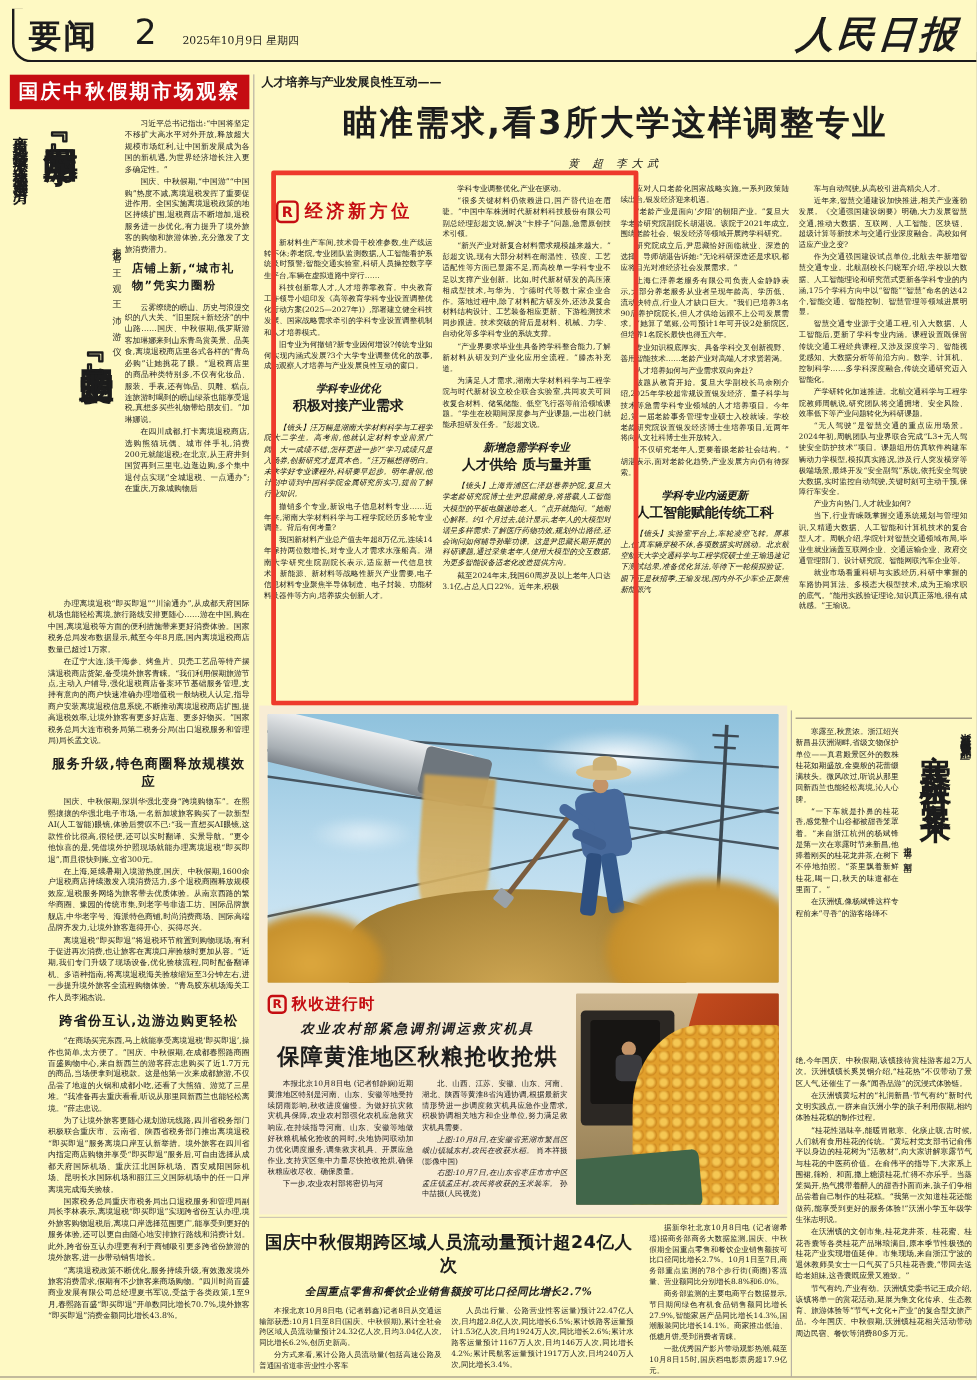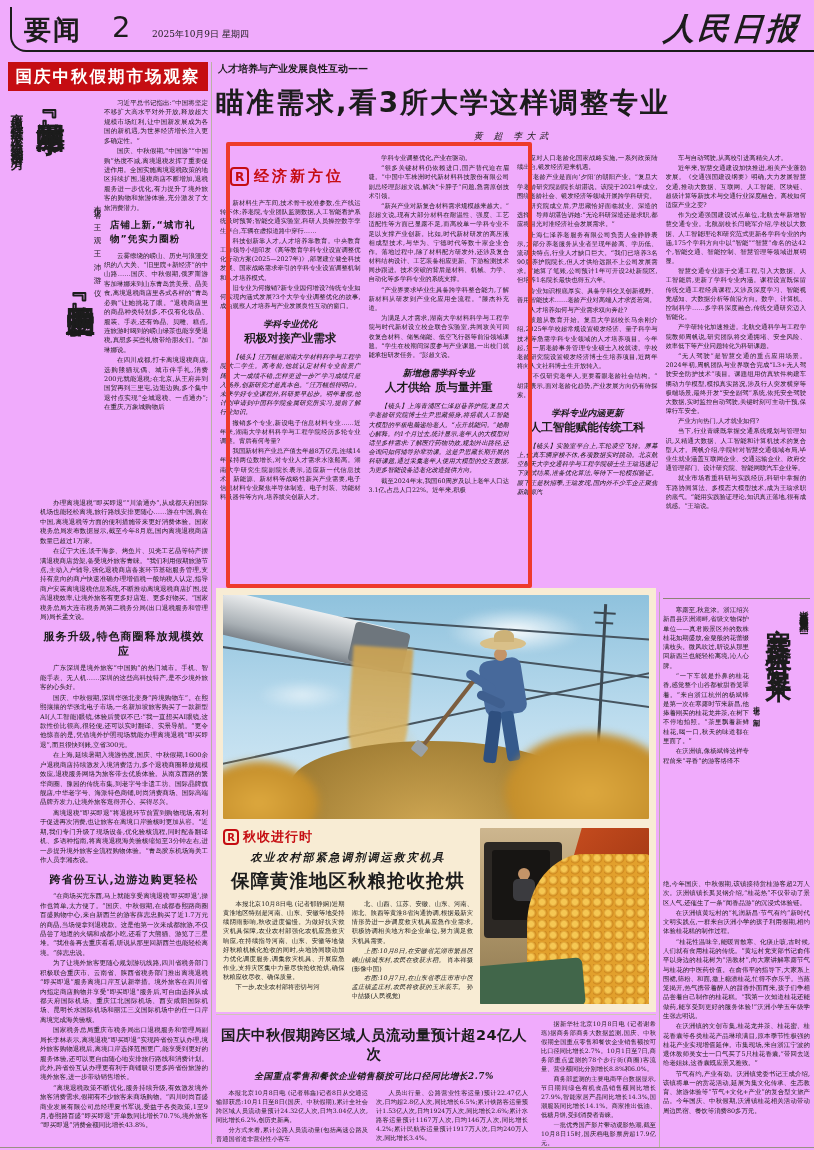--- a/index.html
+++ b/index.html
@@ -1,16 +1,16 @@
 <!DOCTYPE html>
 <html lang="zh"><head>
 <meta charset="utf-8">
 <style>
   html,body{margin:0;padding:0;background:#e9e6df;}
-  .page{position:relative;width:814px;height:1150px;margin:0 auto;background:#f0abfc;
+  .page{position:relative;width:814px;height:1150px;margin:0 auto;background:#fef9c3;
         font-family:"DejaVu Serif",serif;color:#1c1c1c;overflow:hidden;
         box-shadow:0 0 4px rgba(0,0,0,.4);}
   
   .header{position:absolute;left:0;top:0;width:814px;height:58px;}
   .header-line{position:absolute;left:10px;right:0;top:7px;height:43px;
                border-left:2.5px solid #1b1b1b;border-bottom:2.5px solid #1b1b1b;
                border-bottom-left-radius:16px;}
   .hd-section{position:absolute;left:24px;top:12px;font-size:27px;font-weight:bold;letter-spacing:2px;}
   .hd-pageno{position:absolute;left:112px;top:10px;font-size:29px;font-family:"DejaVu Sans",sans-serif;}
   .hd-date{position:absolute;left:152px;top:28px;font-size:9px;font-weight:normal;}
@@ -32,21 +32,21 @@
   .l-h2{position:absolute;left:53px;top:185px;font-size:29px;font-weight:900;font-family:"DejaVu Sans",sans-serif;}
   .l-by{position:absolute;left:84px;top:100px;font-size:7.5px;letter-spacing:2px;}
   .l-body{position:absolute;right:0;top:0;width:104px;height:396px;overflow:hidden;}
   .l-full{margin-top:4px;margin-left:32px;}
   .l-subhead{font-family:"DejaVu Sans",sans-serif;font-weight:bold;font-size:11px;text-align:center;
              margin:7px 0 5px 0;letter-spacing:1px;}
   .l-subhead.small{font-size:9.5px;text-align:left;padding-left:6px;line-height:1.5;margin:5px 0;}
   
   .main-art{position:absolute;left:216px;top:60px;width:594px;height:530px;}
   .m-kicker{font-family:"DejaVu Sans",sans-serif;font-weight:bold;font-size:10px;margin:2px 0 0 2px;}
-  .m-headline{font-family:"DejaVu Sans",sans-serif;font-weight:900;font-size:28px;
+  .m-headline{font-family:"DejaVu Sans",sans-serif;font-weight:900;font-size:28px;text-align:center;
               letter-spacing:2px;margin-top:8px;}
   .m-byline{text-align:center;font-size:9px;font-style:italic;margin-top:8px;letter-spacing:4px;}
   .m-cols{display:flex;gap:8px;margin-top:10px;padding:0 4px;}
   .m-col{width:142px;height:430px;overflow:hidden;}
   .m-col .p{font-size:6.3px;line-height:1.46;}
   .m-sub{text-align:center;font-weight:bold;margin:8px 0 6px 0;font-style:italic;}
   .m-sub .s1{font-size:9px;display:block;}
   .m-sub .s2{font-size:11.5px;display:block;font-family:"DejaVu Sans",sans-serif;font-style:normal;}
   .rui{display:flex;align-items:center;gap:5px;margin:14px 0 12px 10px;}
   .rui-box{width:15px;height:15px;border:2.5px solid #c50d12;border-radius:4px;color:#c50d12;
@@ -166,21 +166,20 @@
         <p class="p">国庆、中秋假期,“中国游”“中国购”热度不减,离境退税发挥了重要促进作用。全国实施离境退税政策的地区持续扩围,退税商店不断增加,退税服务进一步优化,有力提升了境外旅客的购物和旅游体验,充分激发了文旅消费潜力。</p>
         <div class="l-subhead small">店铺上新,“城市礼物”凭实力圈粉</div>
         <p class="p">云雾缭绕的崂山、历史与浪漫交织的八大关、“旧里院+新经济”的中山路……国庆、中秋假期,俄罗斯游客加琳娜来到山东青岛赏美景、品美食,离境退税商店里各式各样的“青岛必购”让她挑花了眼。“退税商店里的商品种类特别多,不仅有化妆品、服装、手表,还有饰品、贝雕、糕点,连旅游时喝到的崂山绿茶也能享受退税,真想多买些礼物带给朋友们。”加琳娜说。</p>
         <p class="p">在四川成都,打卡离境退税商店,选购熊猫玩偶、城市伴手礼,消费200元就能退税;在北京,从王府井到国贸再到三里屯,边逛边购,多个集中退付点实现“全城退税、一点通办”;在重庆,万象城购物后</p>
       </div>
     </div>
     <div class="l-full">
       <p class="p">办理离境退税“即买即退”“川渝通办”,从成都天府国际机场也能轻松离境,旅行路线安排更随心……游在中国,购在中国,离境退税等方面的便利措施带来更好消费体验。国家税务总局发布数据显示,截至今年8月底,国内离境退税商店数量已超过1万家。</p>
       <p class="p">在辽宁大连,淡干海参、烤鱼片、贝壳工艺品等特产摆满退税商店货架,备受境外旅客青睐。“我们利用假期旅游节点,主动入户辅导,强化退税商店备案环节基础服务管理,支持有意向的商户快速准确办理增值税一般纳税人认定,指导商户安装离境退税信息系统,不断推动离境退税商店扩围,提高退税效率,让境外旅客有更多好店逛、更多好物买。”国家税务总局大连市税务局第二税务分局(出口退税服务和管理局)局长孟文说。</p>
       <div class="l-subhead">服务升级,特色商圈释放规模效应</div>
-      <p class="p">广东深圳是境外旅客“中国购”的热门城市。手机、智能手表、无人机……深圳的这些高科技特产,是不少境外旅客的心头好。</p>
       <p class="p">国庆、中秋假期,深圳华强北变身“跨境购物车”。在熙熙攘攘的华强北电子市场,一名新加坡旅客购买了一款新型AI(人工智能)眼镜,体验后赞叹不已:“我一直想买AI眼镜,这款性价比很高,很轻便,还可以实时翻译、实景导航。”更令他惊喜的是,凭借境外护照现场就能办理离境退税“即买即退”,而且很快到账,立省300元。</p>
       <p class="p">在上海,延续暑期入境游热度,国庆、中秋假期,1600余户退税商店持续激发入境消费活力,多个退税商圈释放规模效应,退税服务网络为旅客带去优质体验。从南京西路的繁华商圈、豫园的传统市集,到老字号非遗工坊、国际品牌旗舰店,中华老字号、海派特色商铺,时尚消费商场、国际高端品牌齐发力,让境外旅客逛得开心、买得尽兴。</p>
       <p class="p">离境退税“即买即退”将退税环节前置到购物现场,有利于促进再次消费,也让旅客在离境口岸验核时更加从容。“近期,我们专门升级了现场设备,优化验核流程,同时配备翻译机、多语种指南,将离境退税海关验核缩短至3分钟左右,进一步提升境外旅客全流程购物体验。”青岛胶东机场海关工作人员李湘杰说。</p>
       <div class="l-subhead">跨省份互认,边游边购更轻松</div>
       <p class="p">“在商场买完东西,马上就能享受离境退税‘即买即退’,操作也简单,太方便了。”国庆、中秋假期,在成都春熙路商圈百盛购物中心,来自新西兰的游客薛志忠购买了近1.7万元的商品,当场便拿到退税款。这是他第一次来成都旅游,不仅品尝了地道的火锅和成都小吃,还看了大熊猫、游览了三星堆。“我准备再去重庆看看,听说从那里回新西兰也能轻松离境。”薛志忠说。</p>
       <p class="p">为了让境外旅客更随心规划游玩线路,四川省税务部门积极联合重庆市、云南省、陕西省税务部门推出离境退税“即买即退”服务离境口岸互认新举措。境外旅客在四川省内指定商店购物并享受“即买即退”服务后,可自由选择从成都天府国际机场、重庆江北国际机场、西安咸阳国际机场、昆明长水国际机场和丽江三义国际机场中的任一口岸离境完成海关验核。</p>
       <p class="p">国家税务总局重庆市税务局出口退税服务和管理局副局长李林表示,离境退税“即买即退”实现跨省份互认办理,境外旅客购物退税后,离境口岸选择范围更广,能享受到更好的服务体验,还可以更自由随心地安排旅行路线和消费计划。此外,跨省份互认办理更有利于商铺吸引更多跨省份旅游的境外旅客,进一步带动销售增长。</p>
       <p class="p">“离境退税政策不断优化,服务持续升级,有效激发境外旅客消费需求,假期有不少旅客来商场购物。”四川时尚百盛商业发展有限公司总经理夏书军说,受益于各类政策,1至9月,春熙路百盛“即买即退”开单数同比增长70.7%,境外旅客“即买即退”消费金额同比增长43.8%。</p>
     </div>
   </div>

